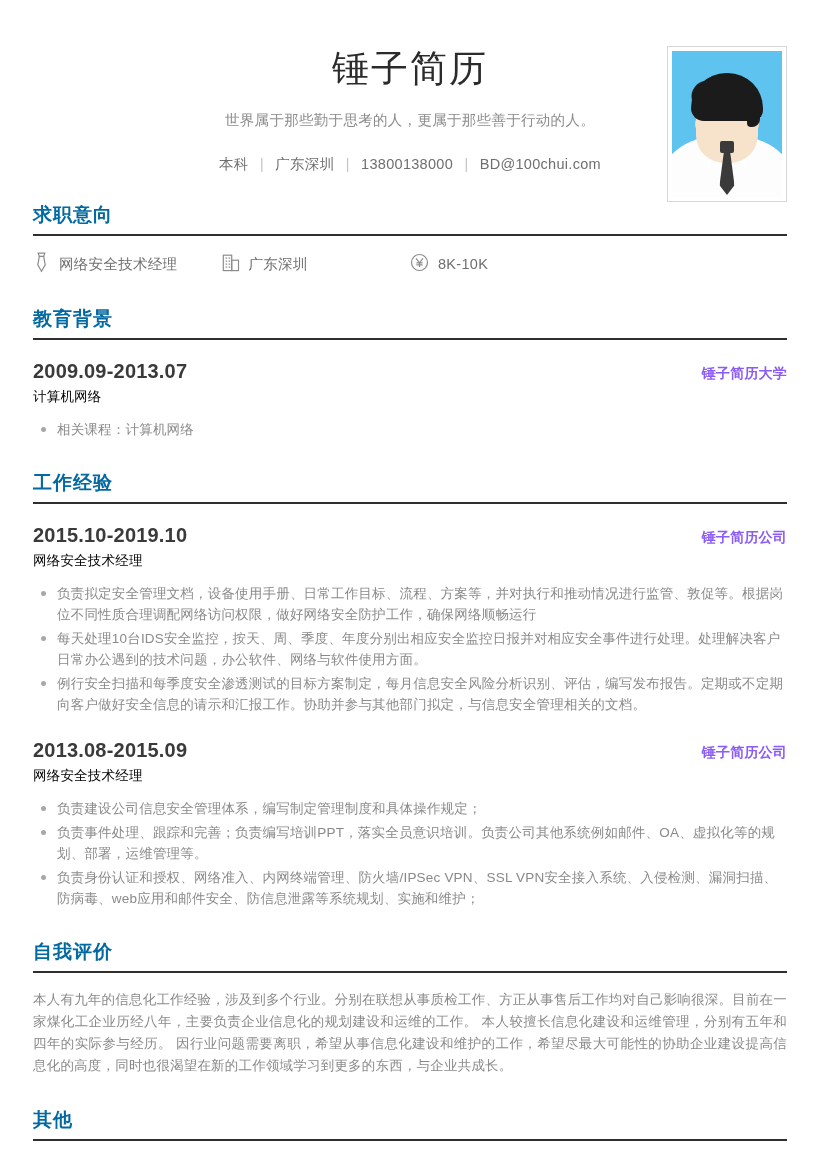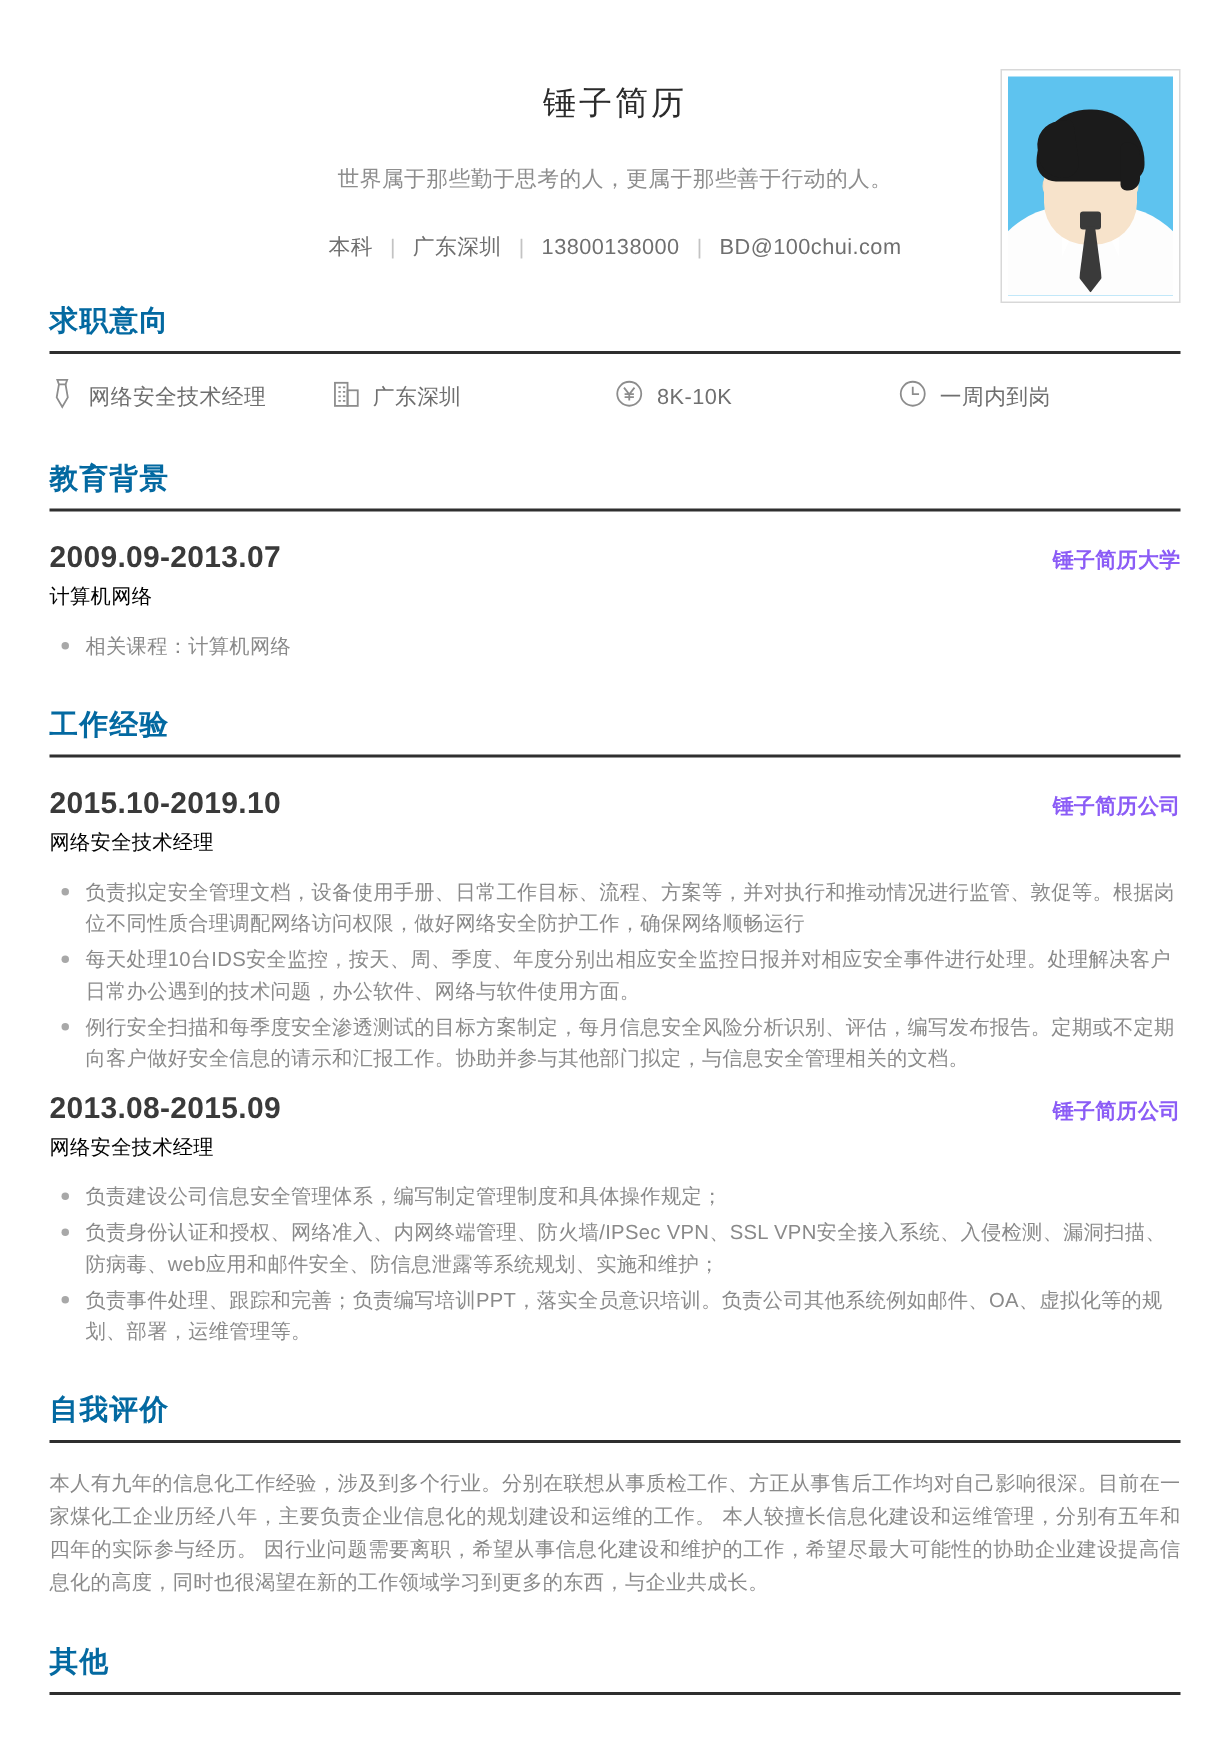--- a/index.html
+++ b/index.html
@@ -22,21 +22,21 @@
   .header {
     position: relative;
     padding-top: 44px;
     height: 172px;
   }
   .header-center {
     text-align: center;
     padding-right: 0;
   }
   .resume-title {
-    font-size: 22px;
+    font-size: 37px;
     font-weight: normal;
     color: #2b2b2b;
     letter-spacing: 2px;
     line-height: 38px;
     margin-top: 6px;
   }
   .resume-motto {
     font-size: 14.5px;
     color: #8d8d8d;
     line-height: 20px;
@@ -188,21 +188,21 @@
     gap: 9px;
     flex: 0 0 25%;
     font-size: 14.5px;
     color: #6f6f6f;
     letter-spacing: 0.3px;
   }
   .intent-cell .ic { flex: 0 0 auto; display: block; }
 
   
   .entry { margin-top: 4px; }
-  .entry + .entry { margin-top: 12px; }
+  .entry + .entry { margin-top: 24px; }
   .entry-top {
     display: flex;
     justify-content: space-between;
     align-items: baseline;
   }
   .entry-date {
     font-size: 20px;
     font-weight: bold;
     color: #3a3a3a;
     letter-spacing: 0.2px;
@@ -321,29 +321,20 @@
         <div class="intent-cell">
           <span class="ic">
             <svg width="19" height="19" viewBox="0 0 19 19" fill="none" stroke="#8d8d8d" stroke-width="1.2">
               <circle cx="9.5" cy="9.5" r="8"></circle>
               <path d="M6 5.4 l3.5 4.4 3.5 -4.4M9.5 9.8 v4.2M6.4 9.8h6.2M6.4 11.8h6.2"></path>
             </svg>
           </span>
           <span>8K-10K</span>
         </div>
 
-        <div class="intent-cell">
-          <span class="ic">
-            <svg width="19" height="19" viewBox="0 0 19 19" fill="none" stroke="#8d8d8d" stroke-width="1.2">
-              <circle cx="9.5" cy="9.5" r="8"></circle>
-              <path d="M9.5 4.8 v5 h4.2"></path>
-            </svg>
-          </span>
-          <span>一周内到岗</span>
-        </div>
 
       </div>
     </div>
   </div>
 
   <div class="section">
     <div class="section-head">教育背景</div>
     <div class="section-rule"></div>
     <div class="section-body">
       <div class="entry">
@@ -378,22 +369,22 @@
       </div>
 
       <div class="entry">
         <div class="entry-top">
           <span class="entry-date">2013.08-2015.09</span>
           <span class="entry-org">锤子简历公司</span>
         </div>
         <div class="entry-sub">网络安全技术经理</div>
         <ul class="bullets">
           <li>负责建设公司信息安全管理体系，编写制定管理制度和具体操作规定；</li>
+          <li>负责事件处理、跟踪和完善；负责编写培训PPT，落实全员意识培训。负责公司其他系统例如邮件、OA、虚拟化等的规划、部署，运维管理等。</li>
           <li>负责身份认证和授权、网络准入、内网终端管理、防火墙/IPSec VPN、SSL VPN安全接入系统、入侵检测、漏洞扫描、防病毒、web应用和邮件安全、防信息泄露等系统规划、实施和维护；</li>
-          <li>负责事件处理、跟踪和完善；负责编写培训PPT，落实全员意识培训。负责公司其他系统例如邮件、OA、虚拟化等的规划、部署，运维管理等。</li>
         </ul>
       </div>
 
     </div>
   </div>
 
   <div class="section">
     <div class="section-head">自我评价</div>
     <div class="section-rule"></div>
     <div class="section-body">

